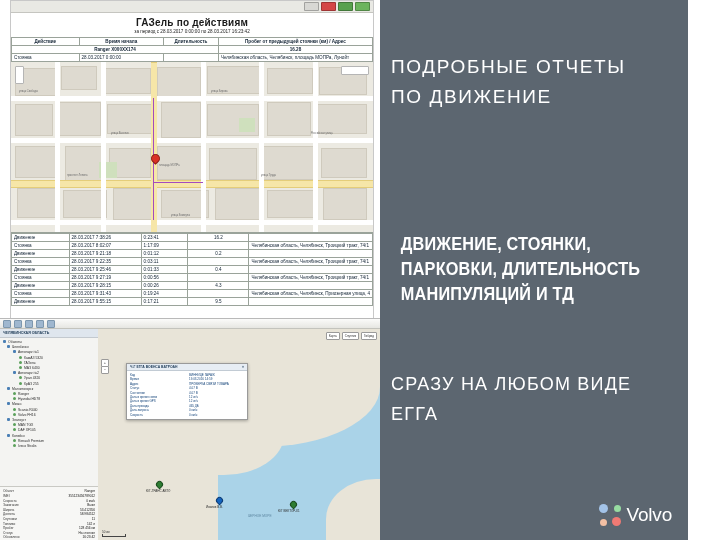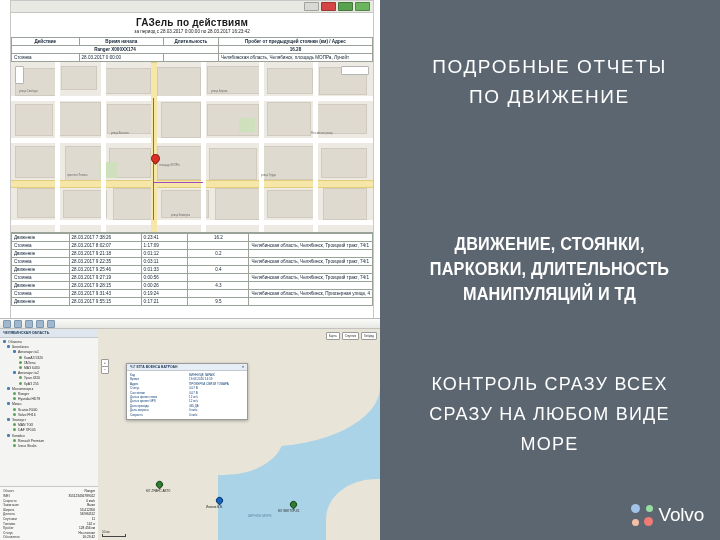--- a/index.html
+++ b/index.html
@@ -18,27 +18,27 @@
     width: 720px;
     height: 540px;
     overflow: hidden;
   }
 
   
   .promo {
     position: absolute;
     left: 380px;
     top: 0;
-    width: 340px;
+    width: 308px;
     height: 540px;
     background: #5c6670;
     color: #ffffff;
     box-sizing: border-box;
-    padding: 40px 18px 0 17px;
-    text-align: center;
+    padding: 40px 18px 0 11px;
+    text-align: left;
   }
   .promo-block1 {
     font-size: 19px;
     letter-spacing: 1.6px;
     line-height: 30px;
     font-weight: 400;
     margin-top: 12px;
   }
   .promo-block2 {
     margin-top: 120px;
@@ -786,23 +786,22 @@
       <div>ПО ДВИЖЕНИЕ</div>
     </div>
 
     <div class="promo-block2">
       <div>ДВИЖЕНИЕ, СТОЯНКИ,</div>
       <div>ПАРКОВКИ, ДЛИТЕЛЬНОСТЬ</div>
       <div>МАНИПУЛЯЦИЙ  И ТД</div>
     </div>
 
     <div class="promo-block3">
-      <div>КОНТРОЛЬ СРАЗУ ВСЕХ</div>
       <div>СРАЗУ НА ЛЮБОМ ВИДЕ</div>
-      <div>МОРЕ</div>
+      <div>ЕГГА</div>
     </div>
 
     <div class="avito">
       <div class="avito-dots">
         <i class="d1"></i>
           <i class="d2"></i>
           <i class="d3"></i>
           <i class="d4"></i>
       </div>
       <div class="avito-text">Volvo</div>

